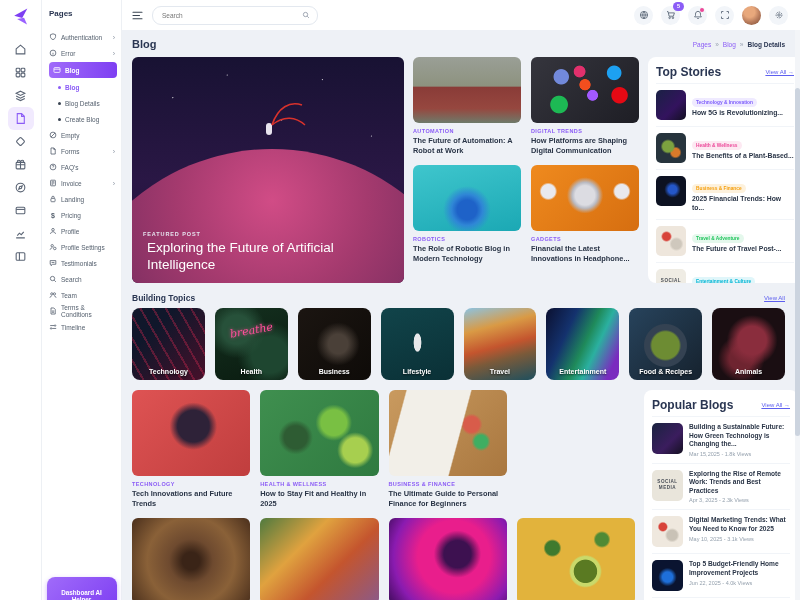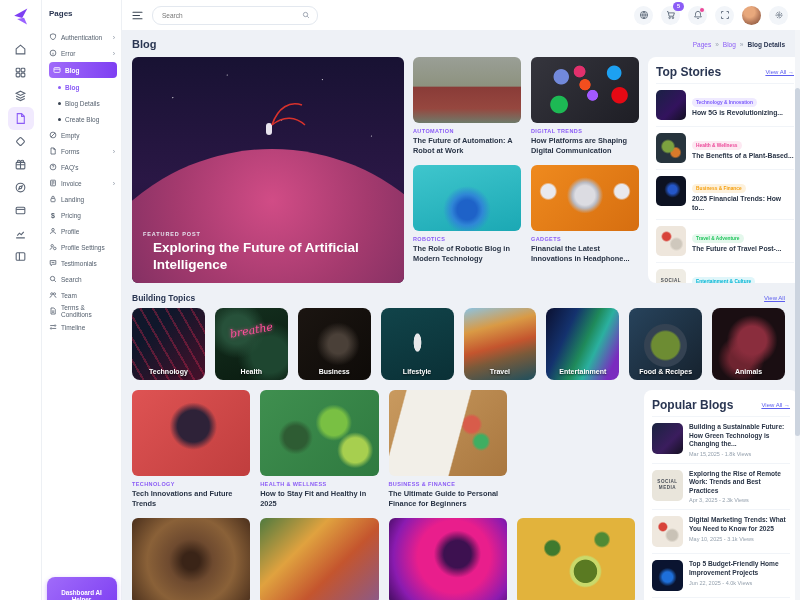--- a/index.html
+++ b/index.html
@@ -68,21 +68,21 @@
       radial-gradient(1px 1px at 70% 10%,rgba(255,255,255,.8),transparent),
       radial-gradient(1px 1px at 88% 35%,rgba(255,255,255,.7),transparent),
       radial-gradient(1px 1px at 35% 8%,rgba(255,255,255,.7),transparent),
       radial-gradient(1px 1px at 55% 28%,rgba(255,255,255,.6),transparent),
       linear-gradient(180deg,#181233 0%,#2a1745 55%,#1d1038 100%);}
   .planet{position:absolute;left:-75px;top:92px;width:430px;height:430px;border-radius:50%;
     background:radial-gradient(circle at 50% 12%,#d14c86 0%,#a43a6e 22%,#6e2a5c 48%,#47204c 75%,#351a42 100%);}
   .astro{position:absolute;left:134px;top:66px;width:6px;height:12px;border-radius:3px;background:#e8e4ee;}
   .thread{position:absolute;left:118px;top:38px;width:60px;height:40px;}
   .feat-label{position:absolute;left:11px;bottom:46px;color:#e6e4ef;font-size:5.5px;letter-spacing:.9px;font-weight:bold;}
-  .feat-title{position:absolute;left:21px;right:12px;bottom:9px;color:#fff;font-size:13.5px;font-weight:bold;line-height:1.25;}
+  .feat-title{position:absolute;left:15px;right:12px;bottom:9px;color:#fff;font-size:13.5px;font-weight:normal;line-height:1.25;}
 
   .cards2{width:226px;display:grid;grid-template-columns:1fr 1fr;gap:9px 10px;flex:none;align-content:start;}
   .acard{cursor:pointer;}
   .acard .img{height:66px;border-radius:6px;}
   .cat{font-size:5.5px;font-weight:bold;color:#8b5cf6;letter-spacing:.4px;margin:5px 0 2px;}
   .ttl{font-size:7.4px;font-weight:bold;color:#2a3547;line-height:1.35;}
 
   .img-automation{background:linear-gradient(180deg,#9a9f96 0%,#8d927f 44%,#8a3c38 46%,#96473f 78%,#6e7a6a 100%);}
   .img-digital{background:
       radial-gradient(circle at 26% 72%,#1db954 0 9%,transparent 10%),

